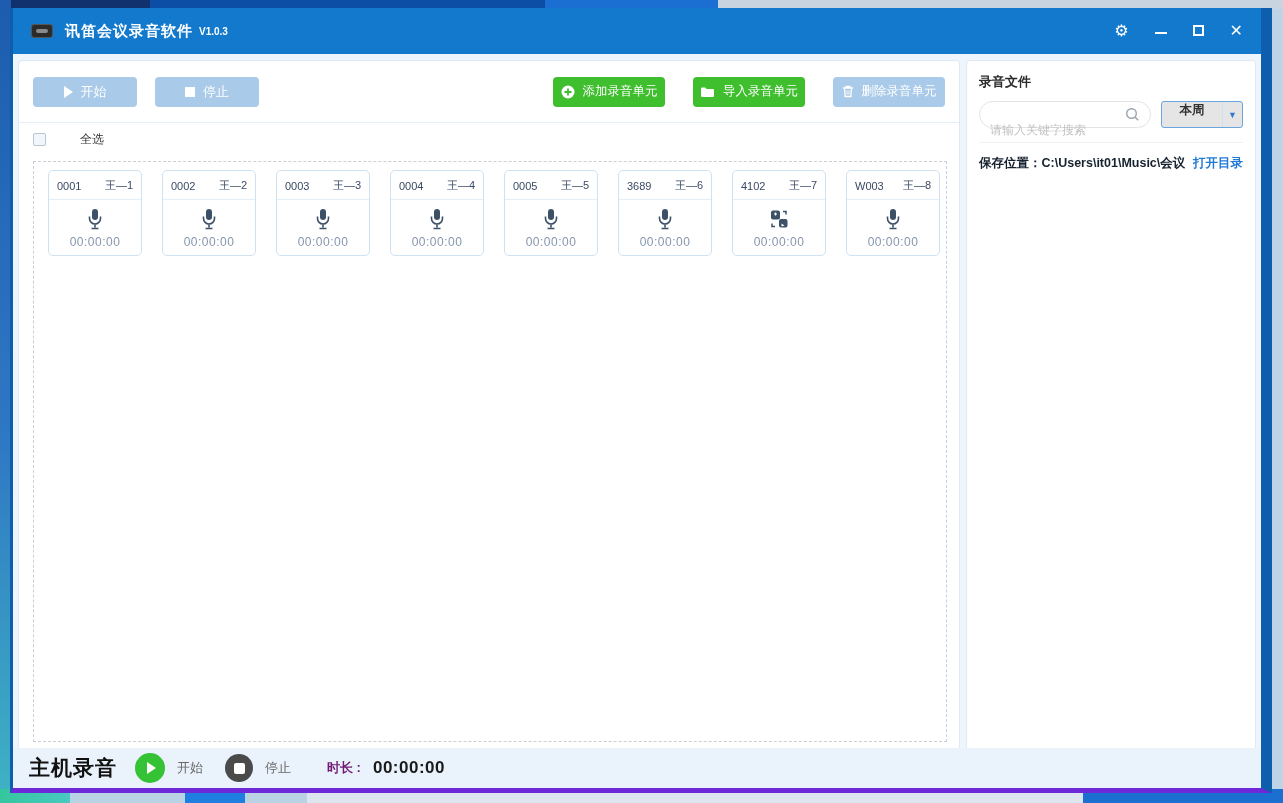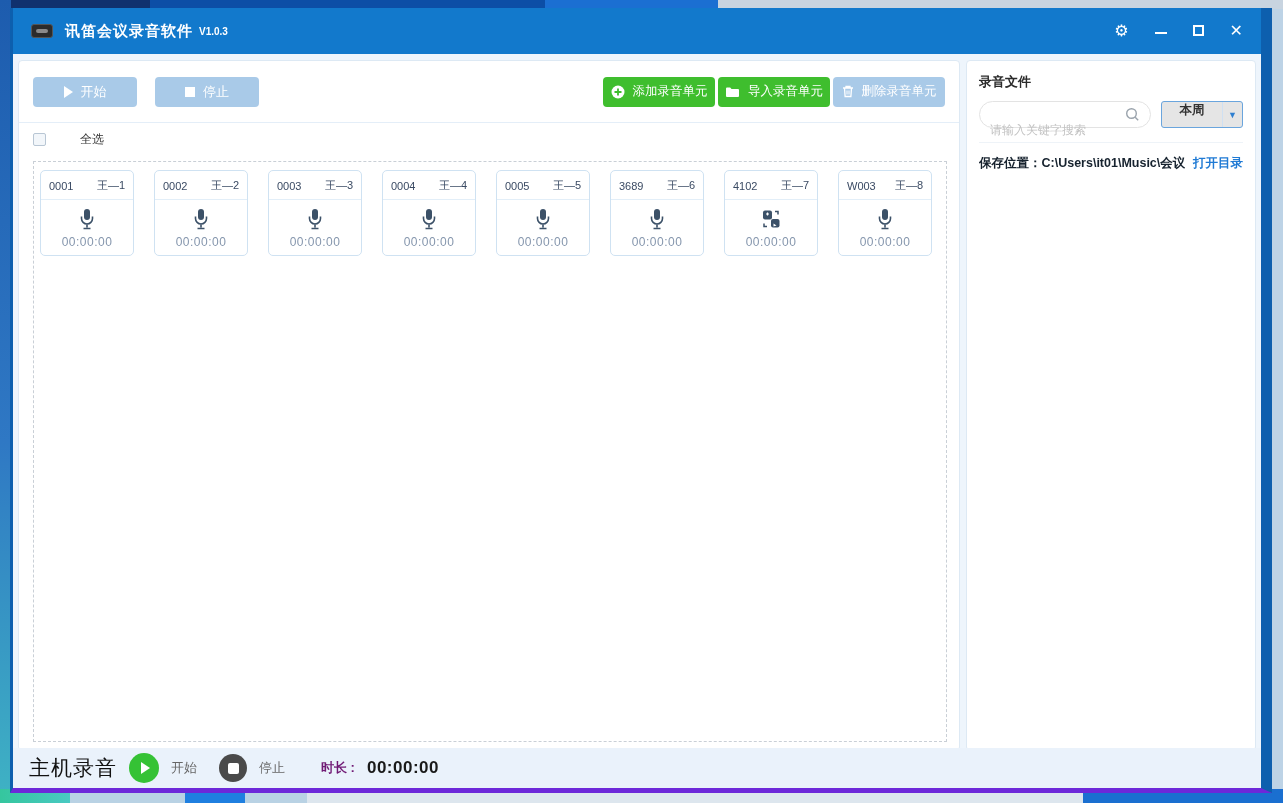--- a/index.html
+++ b/index.html
@@ -44,36 +44,36 @@
   
   .toolbar { height:62px; display:flex; align-items:center; padding:0 14px;
     border-bottom:1px solid #e4eef8; }
   .btn { border:none; border-radius:4px; color:#fff; font-size:13px; height:30px;
     display:inline-flex; align-items:center; justify-content:center; gap:8px;
     font-family:inherit; cursor:pointer; }
   .btn-disabled { background:#a9cae8; cursor:default; }
   .btn-green { background:#3fbe2e; }
   .btn-start,.btn-stop { width:104px; }
   .btn-start { margin-right:18px; }
-  .btn-add,.btn-import,.btn-del { width:112px; margin-left:3px; font-size:12.5px; }
+  .btn-add,.btn-import,.btn-del { width:112px; margin-left:28px; font-size:12.5px; }
   .toolbar-spacer { flex:1; }
   .play-tri { width:0; height:0; border-left:9px solid #fff; border-top:6px solid transparent;
     border-bottom:6px solid transparent; display:inline-block; }
   .stop-sq { width:10px; height:10px; background:#fff; display:inline-block; }
   .icon-svg { display:inline-block; vertical-align:middle; }
 
   
   .select-row { display:flex; align-items:center; gap:6px; padding:8px 14px 4px; }
   .checkbox { width:13px; height:13px; border:1px solid #b8c6d4; background:#f2f6fa; border-radius:2px; }
   .select-label { font-size:12px; color:#333;margin-left:28px; }
 
   
   .unit-area { position:absolute; left:14px; top:100px; right:12px; bottom:8px;
     border:1px dashed #c9cfd6; padding:8px 6px; }
-  .unit-grid { display:flex; gap:20px; }
+  .unit-grid { display:flex; gap:20px;margin-left:8px; }
   .unit-card { width:94px; height:86px; border:1px solid #cfe2f2; border-radius:5px;
     background:#fff; overflow:hidden; }
   .unit-head { display:flex; justify-content:space-between; align-items:center;
     padding:7px 8px 6px; border-bottom:1px solid #e2eef8; font-size:11px; color:#3a4a63; }
   .unit-body { display:flex; flex-direction:column; align-items:center; padding-top:8px; gap:5px; }
   .unit-time { font-size:12px; color:#8596ad; letter-spacing:0.5px; }
 
   
   .side-title { font-size:13px; font-weight:bold; color:#2b2b2b; margin:2px 0 10px; }
   .side-row { display:flex; align-items:center; gap:10px; }
@@ -87,21 +87,21 @@
   .dropdown .dd-caret { width:20px; height:100%; display:flex; align-items:center;
     justify-content:center; border-left:1px solid #cfe0f2; color:#2f7fd0; font-size:9px; }
   .save-row { display:flex; align-items:baseline; margin-top:14px; padding-top:12px;
     border-top:1px solid #eef3f8; font-size:12.5px; }
   .save-text { font-weight:bold; color:#16222e; white-space:nowrap; overflow:hidden; }
   .open-link { color:#1f7ad4; font-weight:bold; margin-left:8px; white-space:nowrap; cursor:pointer; }
 
   
   .bottom-bar { position:absolute; left:0px; bottom:0px; width:1248px; height:40px;
     background:#eaf2fb; display:flex; align-items:center; padding-left:16px; gap:12px; }
-  .host-label { font-size:21px; font-weight:normal; color:#111; letter-spacing:1px; }
+  .host-label { font-size:21px; font-weight:bold; color:#111; letter-spacing:1px; margin-right:6px; }
   .circle-btn { width:30px; height:30px; border-radius:50%; display:flex; align-items:center;
     justify-content:center; cursor:pointer; }
   .circle-green { background:#35c235; }
   .circle-dark { background:#4a4a4a; width:28px; height:28px; }
   .circle-dark .sq { width:11px; height:11px; background:#fff; border-radius:2px; }
   .bb-label { font-size:13px; color:#666; margin-right:10px; }
   .dur-label { font-size:13px; font-weight:bold; color:#701a75; margin-left:14px; }
   .dur-value { font-size:17px; font-weight:bold; color:#1a1a1a; letter-spacing:0.5px; }
 </style>
 </head>

